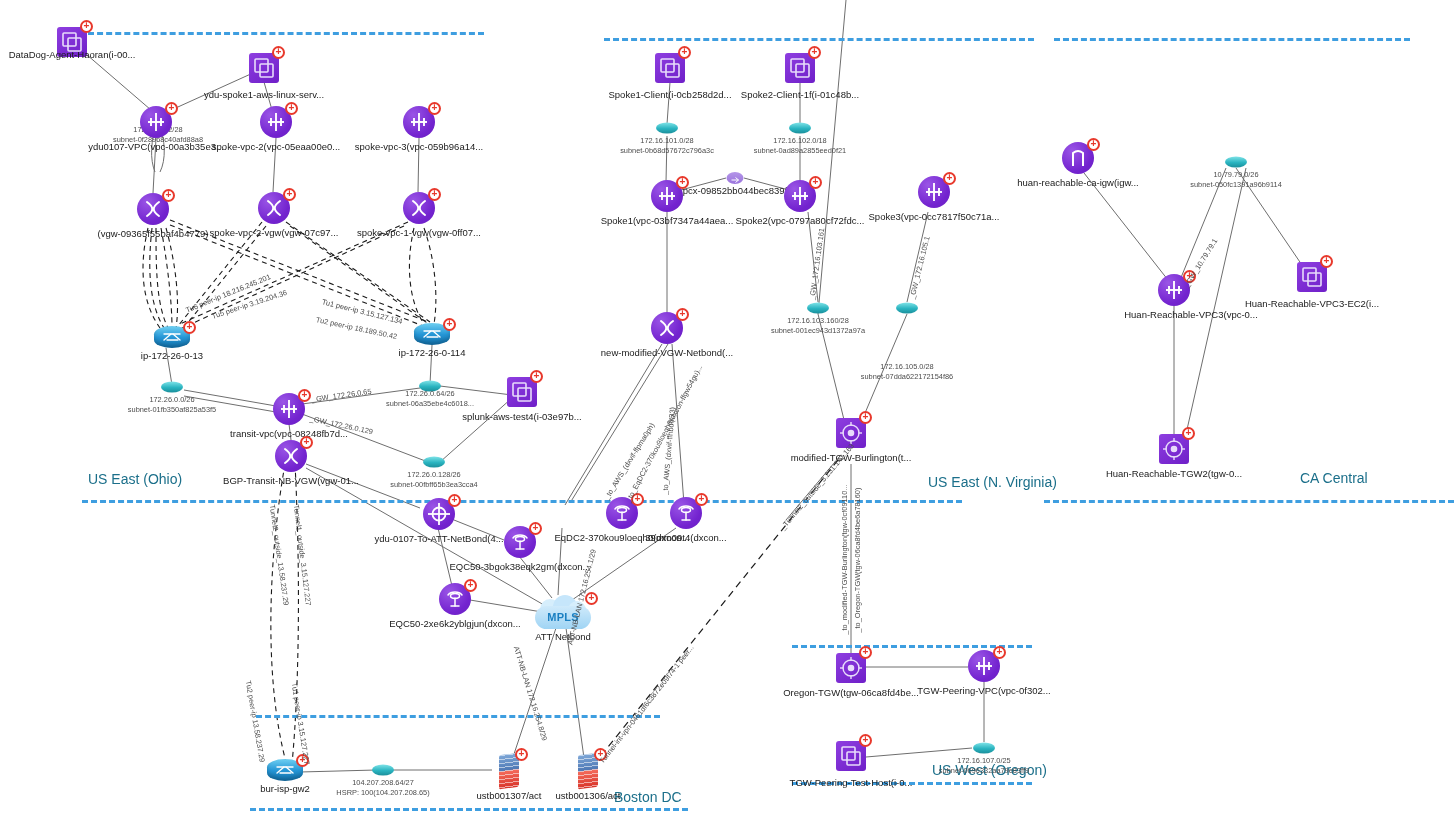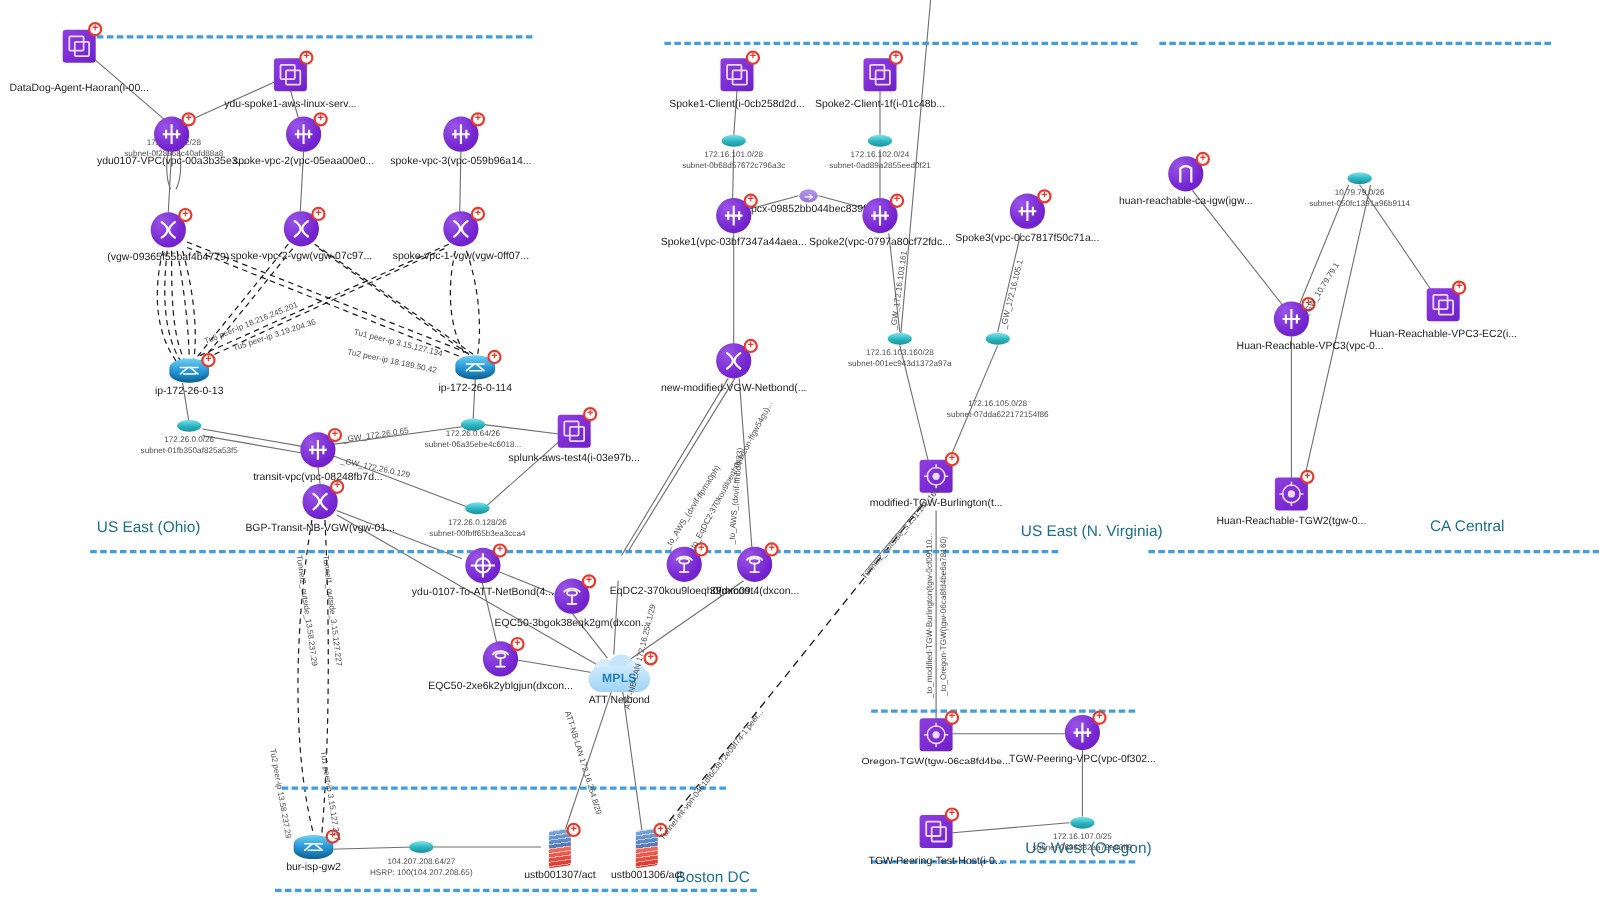--- a/index.html
+++ b/index.html
@@ -299,21 +299,21 @@
   <div class="node" style="left:72px; top:42px;">
     <div class="glyph sq">
       <svg viewBox="0 0 30 30" width="30" height="30">
           <g fill="none" stroke="#e8dcfb" stroke-width="1.6">
         <rect x="6" y="6" width="13" height="13" rx="1"></rect>
             <rect x="11" y="11" width="13" height="13" rx="1"></rect>
           </g>
         </svg>
     </div>
     <div class="badge" style="left:8px; top:-22px;"></div>
-    <div class="nlabel" style="top:34px;">DataDog-Agent-Haoran(i-00...</div>
+    <div class="nlabel" style="top:8px;">DataDog-Agent-Haoran(i-00...</div>
   </div>
 
   <div class="node" style="left:264px; top:68px;">
     <div class="glyph sq">
       <svg viewBox="0 0 30 30" width="30" height="30">
           <g fill="none" stroke="#e8dcfb" stroke-width="1.6">
         <rect x="6" y="6" width="13" height="13" rx="1"></rect>
             <rect x="11" y="11" width="13" height="13" rx="1"></rect>
           </g>
         </svg>
@@ -660,21 +660,21 @@
     <div class="glyph subnet"></div>
     <div class="sublabel" style="left:50%; top:8px;">
       <div>172.16.101.0/28</div>
       <div>subnet-0b68d57672c796a3c</div>
     </div>
   </div>
 
   <div class="node" style="left:800px; top:128px;">
     <div class="glyph subnet"></div>
     <div class="sublabel" style="left:50%; top:8px;">
-      <div>172.16.102.0/24</div>
+      <div>172.16.102.0/18</div>
       <div>subnet-0ad89a2855eed0f21</div>
     </div>
   </div>
 
   <div class="node" style="left:735px; top:178px;">
     <div class="glyph pcx">
       <svg viewBox="0 0 17 12" width="17" height="12">
           <g stroke="#fff" stroke-width="1" fill="none">
         <path d="M5 6 L 12 6"></path>
             <path d="M9 3.5 L 12 6 L 9 8.5"></path>

